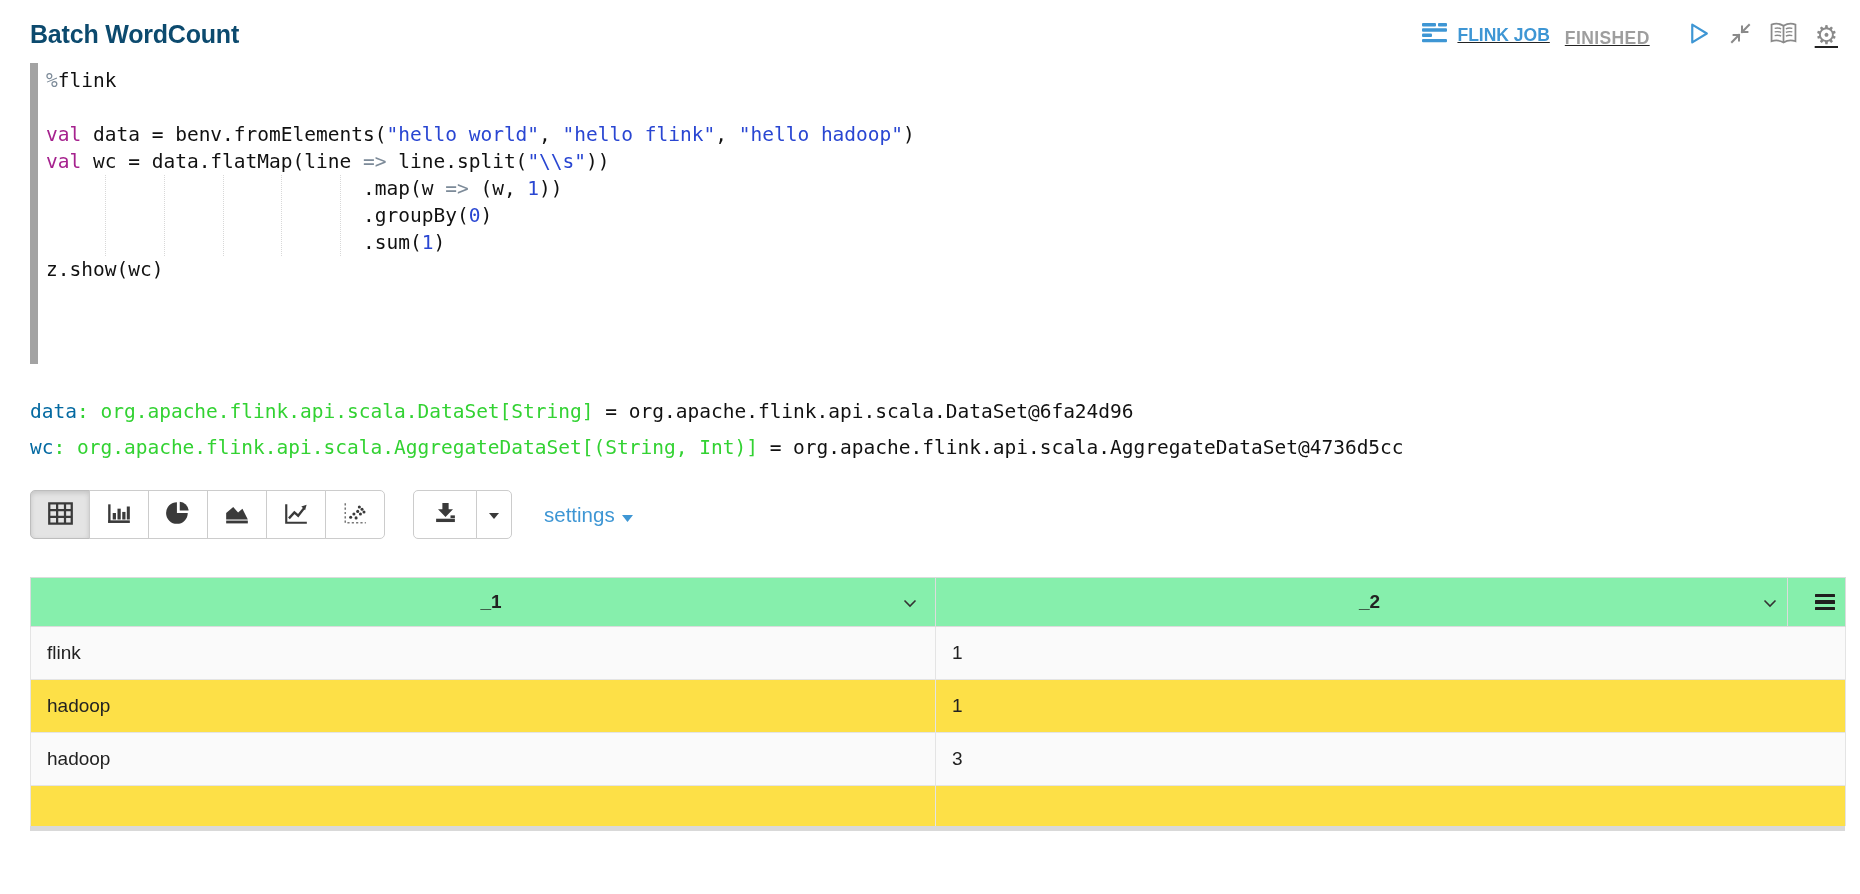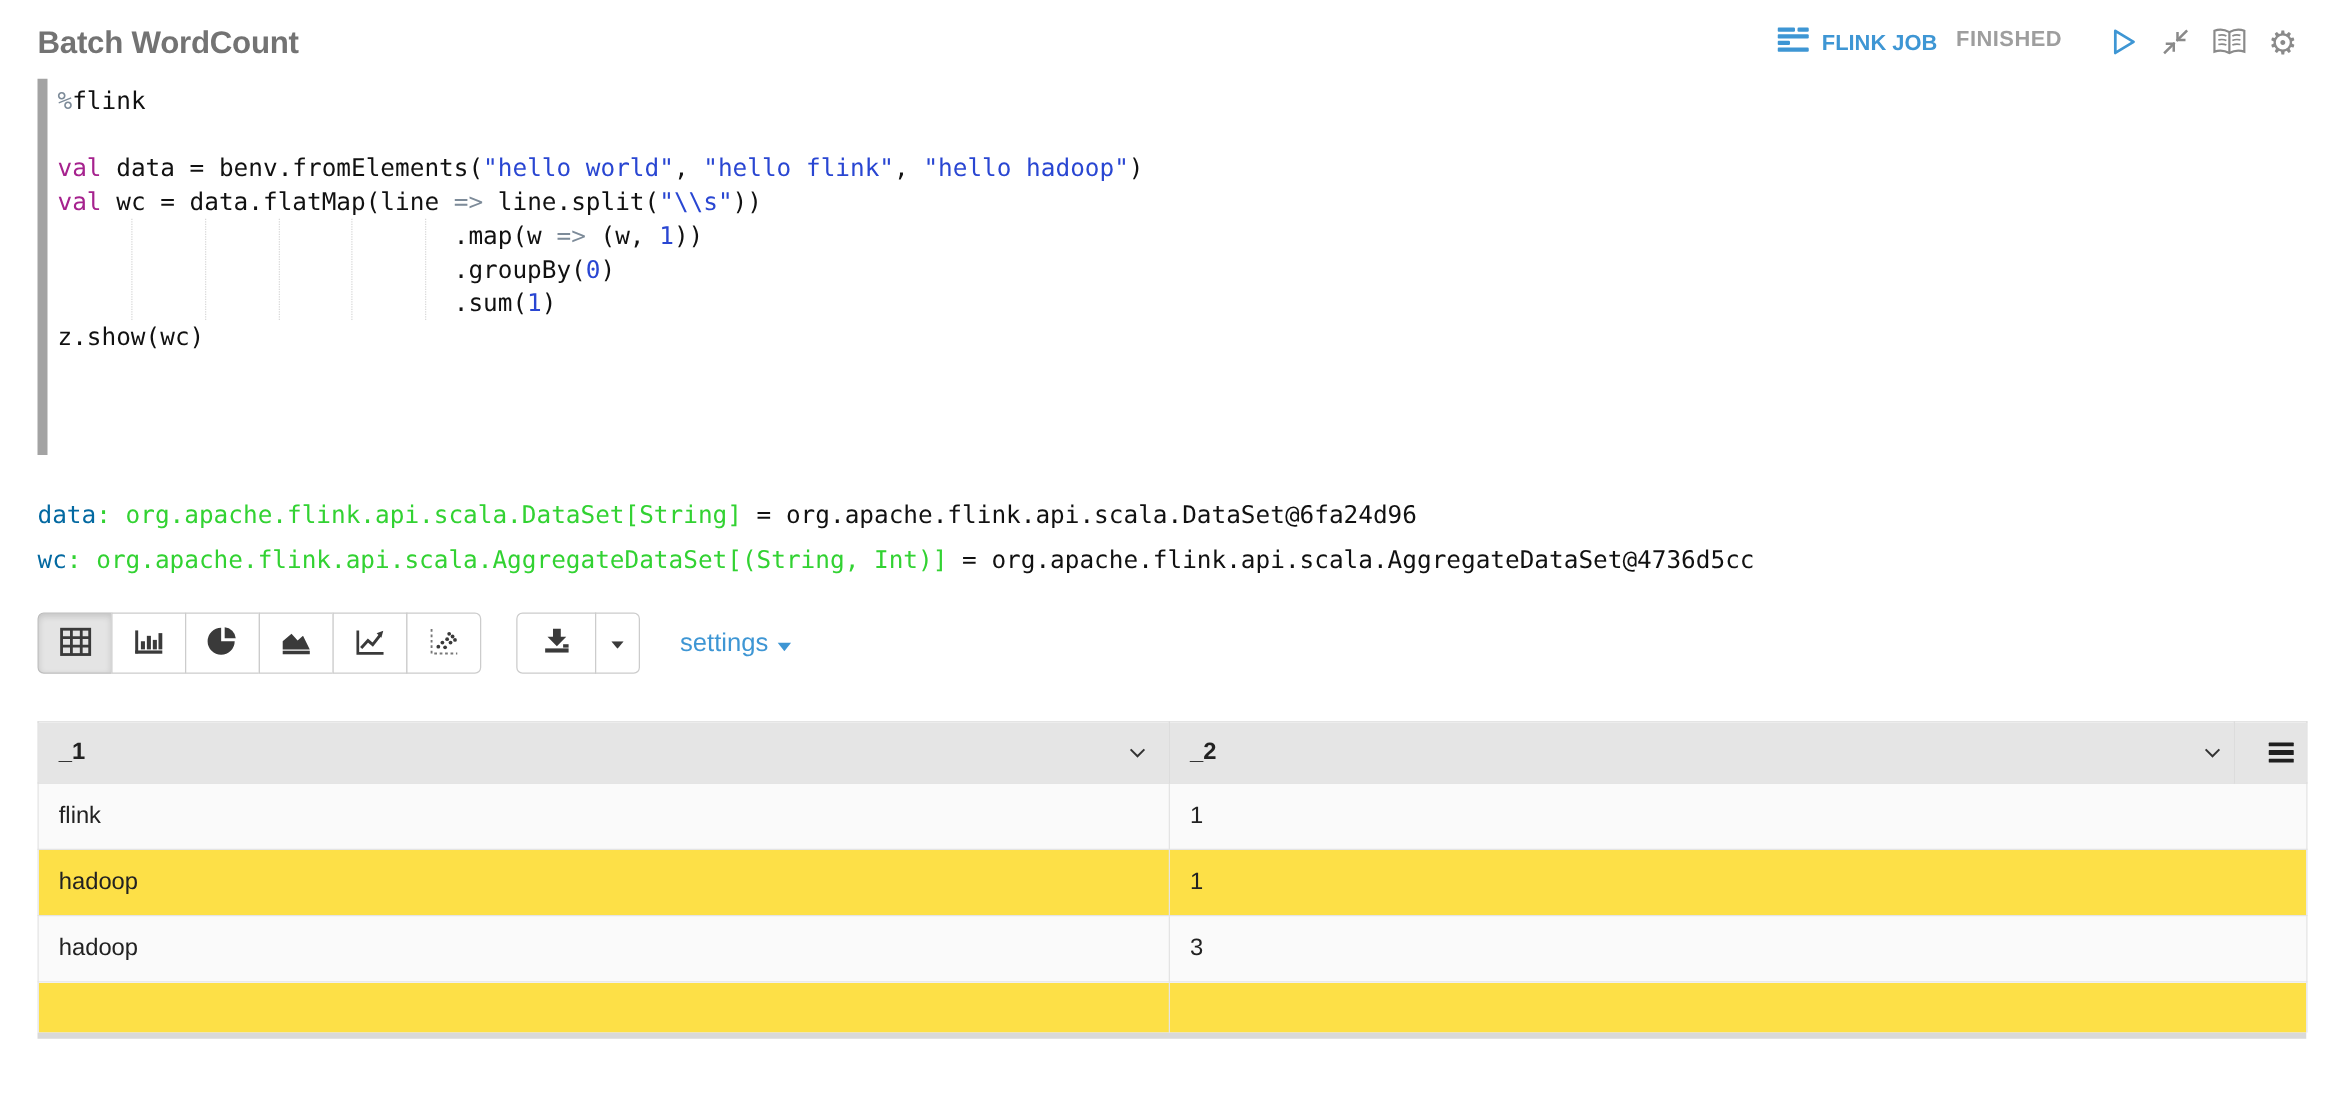--- a/index.html
+++ b/index.html
@@ -3,22 +3,22 @@
 <meta charset="utf-8">
 <style>
   html,body{margin:0;padding:0;}
   body{
     width:1860px;height:894px;overflow:hidden;background:#fff;
     font-family:"Liberation Sans",sans-serif;color:#222;
     position:relative;
   }
   
   .title-row{display:flex;justify-content:space-between;align-items:center;padding:20px 22px 0 30px;}
-  .title{font-size:25px;font-weight:bold;color:#737373;letter-spacing:-0.2px;}
-  .controls{display:flex;align-items:flex-start;}
+  .title{font-size:25px;font-weight:bold;color:#0c4a6e;letter-spacing:-0.2px;}
+  .controls{display:flex;align-items:flex-end;text-decoration:underline;}
   .job-badge{display:flex;align-items:center;gap:9px;color:#3e96d4;font-weight:bold;font-size:17.5px;cursor:pointer;}
   .status{color:#9e9e9e;font-size:17.5px;font-weight:600;margin-left:15px;letter-spacing:0.4px;}
   .ctl-icons{display:flex;align-items:center;gap:18px;margin-left:36px;}
   .icon-btn{display:flex;align-items:center;justify-content:center;cursor:pointer;background:none;border:none;padding:0;}
   .gear-glyph{font-family:"DejaVu Sans",sans-serif;font-size:26px;color:#8a8a8a;line-height:1;}
   
   pre.code{
     position:relative;margin:14px 30px 0 30px;border-left:8px solid #a3a3a3;
     padding:4px 0 0 8px;font-family:"DejaVu Sans Mono",monospace;
     font-size:19.5px;line-height:27px;color:#111;white-space:pre;
@@ -45,21 +45,21 @@
   .btn-group .btn:last-child{border-radius:0 5px 5px 0;}
   .btn.active{background:#e4e4e4;border-color:#bdbdbd;box-shadow:inset 0 2px 5px rgba(0,0,0,0.14);}
   .dl-group{margin-left:28px;}
   .dl-btn{width:64px;}
   .caret-btn{width:36px;}
   .settings{margin-left:32px;color:#3e96d4;font-size:20.5px;display:flex;align-items:flex-end;gap:7px;cursor:pointer;}
   
   .table-wrap{margin:38px 15px 0 30px;width:1815px;}
   table.grid{border-collapse:collapse;width:1815px;table-layout:fixed;font-size:19px;color:#222;}
   table.grid th{
-    background:#e5e5e5;border:1px solid #dcdcdc;height:48px;text-align:left;
+    background:#86efac;border:1px solid #dcdcdc;height:48px;text-align:center;
     padding:0 0 0 16px;font-size:19px;font-weight:bold;position:relative;cursor:pointer;
   }
   th.menu-th{background:#fcfcfc;padding:0;cursor:default;}
   .chev{position:absolute;top:50%;transform:translateY(-50%);}
   .chev1{right:18px;}
   .chev2{right:10px;}
   table.grid td{height:52px;padding:0 0 0 16px;border-bottom:1px solid #e4e4e4;background:#fde047;overflow:hidden;}
   table.grid tbody td:first-child{border-left:1px solid #e4e4e4;border-right:1px solid #e4e4e4;}
   table.grid tbody td:last-child{border-right:1px solid #e4e4e4;}
   table.grid tbody.rows tr:nth-child(odd) td{background:#fafafa;}

